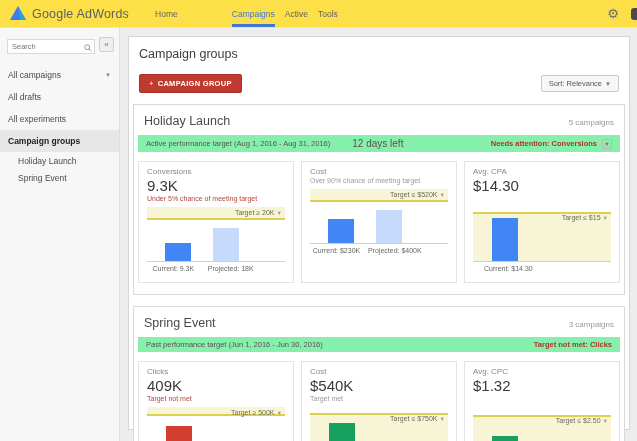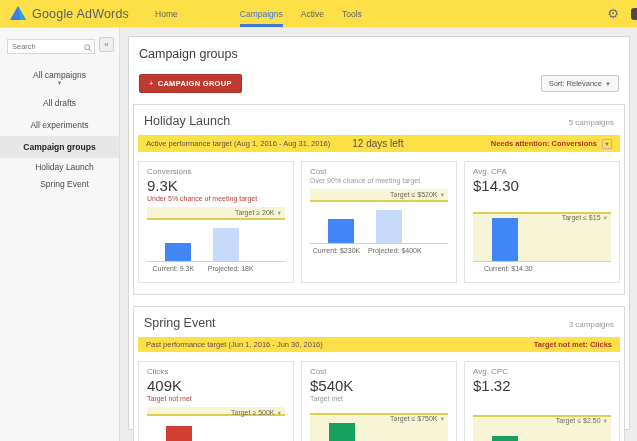--- a/index.html
+++ b/index.html
@@ -4,41 +4,41 @@
 <style>
   * { margin:0; padding:0; box-sizing:border-box; }
   html,body { width:637px; height:441px; overflow:hidden; }
   body { font-family:"Liberation Sans","DejaVu Sans",sans-serif; background:#ededed; color:#444; }
 
   
   .topbar { position:absolute; top:0; left:0; right:0; height:28px; background:#fde047;
             border-bottom:1px solid #e4e4e4; display:flex; align-items:stretch; padding-left:10px; overflow:hidden; }
   .logo-wrap { display:flex; align-items:center; margin-right:6px; }
   .brand { display:flex; align-items:center; font-size:12.5px; color:#5f6063; margin-right:26px; letter-spacing:.2px; }
-  .nav { display:flex; align-items:stretch; gap:18px; }
+  .nav { display:flex; align-items:stretch; gap:10px; }
   .nav-item { display:flex; align-items:center; font-size:8.5px; color:#636363; cursor:pointer;
               border-bottom:3px solid transparent; padding-top:3px; }
   .nav-item.active { color:#4177d4; border-bottom-color:#4177d4;margin-left:44px; }
   .topbar-spacer { flex:1; }
   .gear { display:flex; align-items:center; font-size:13px; color:#6d6d6d; margin-right:12px; cursor:pointer; }
   .partial-icon { width:12px; height:12px; background:#4b4b4b; border-radius:3px; align-self:center; margin-right:-6px; }
 
   
   .sidebar { position:absolute; top:28px; left:0; bottom:0; width:120px; background:#f7f7f7;
              border-right:1px solid #e0e0e0; }
   .search-row { display:flex; gap:4px; padding:7px 5px 6px 7px; align-items:center; }
   .search-box { position:relative; flex:1; }
   .search-box input { width:100%; height:15px; font-size:7.5px; font-family:inherit; padding:1px 13px 1px 4px;
                       border:1px solid #d9d9d9; background:#fff; color:#555; outline:none; }
   .search-glyph { position:absolute; right:3px; top:3px; }
   .collapse-btn { width:15px; height:15px; border:1px solid #cfcfcf; background:#efefef; border-radius:2px;
                   font-size:8px; color:#777; text-align:center; line-height:13px; cursor:pointer; }
   .side-list { margin-top:4px; }
   .side-item { display:flex; justify-content:space-between; align-items:center; padding:6px 8px;
-               font-size:8.5px; color:#4a4a4a; cursor:pointer;flex-direction:column; }
+               font-size:8.5px; color:#4a4a4a; cursor:pointer; }
   .side-item .chev { font-size:6px; color:#888; }
   .side-item.selected { font-weight:bold; color:#222; background:#e7e7e7; }
   .side-item.indent { padding:3.5px 8px 3.5px 18px; }
 
   
   .main { position:absolute; top:28px; left:120px; right:0; bottom:0; background:#ededed; }
   .panel { position:absolute; left:8px; top:8px; right:7px; bottom:11px; background:#fff;
            border:1px solid #d6d6d6; }
   .page-title { margin:10px 0 0 10px; font-size:12.5px; color:#3d3d3d; font-weight:normal; }
   .controls { display:flex; justify-content:space-between; align-items:center; margin:13px 10px 0; }
@@ -47,21 +47,21 @@
   .btn-red .plus { margin-right:4px; font-weight:normal; }
   .btn-sort { border:1px solid #c8c8c8; background:#f7f7f7; color:#555; font-size:7.5px; padding:3px 7px;
               border-radius:2px; cursor:pointer; }
   .btn-sort .chev { font-size:6px; color:#777; margin-left:3px; }
 
   
   .campaign-group { border:1px solid #d9d9d9; margin:11px 4px 0; background:#fff; }
   .group-header { display:flex; justify-content:space-between; align-items:baseline; padding:9px 10px 7px; }
   .group-name { font-size:12.5px; color:#4a4a4a; }
   .group-count { font-size:8px; color:#9a9a9a; }
-  .group-banner { margin:0 4px; background:#fde047; display:flex; align-items:center; padding:3px 8px; }
+  .group-banner { margin:0 4px; background:#86efac; display:flex; align-items:center; padding:3px 8px; }
   .banner-left { font-size:7.5px; color:#5d5050; }
   .banner-days { font-size:10px; color:#5d5050; margin-left:22px; }
   .banner-spacer { flex:1; }
   .banner-right { font-size:7.5px; font-weight:bold; color:#ae3429; }
   .banner-chev { width:10px; height:10px; border:1px solid #cbb0ae; border-radius:1px; margin-left:5px;
                  font-size:5.5px; color:#8a6a67; text-align:center; line-height:9px; cursor:pointer; }
   .metrics-row { display:flex; gap:7px; padding:9px 4px 11px; }
   .metric-card { flex:1; border:1px solid #e3e3e3; padding:5px 8px 7px; background:#fff; }
   .metric-label { font-size:8px; color:#888; }
   .metric-value { font-size:15px; color:#3a3a3a; margin-top:1px; }

